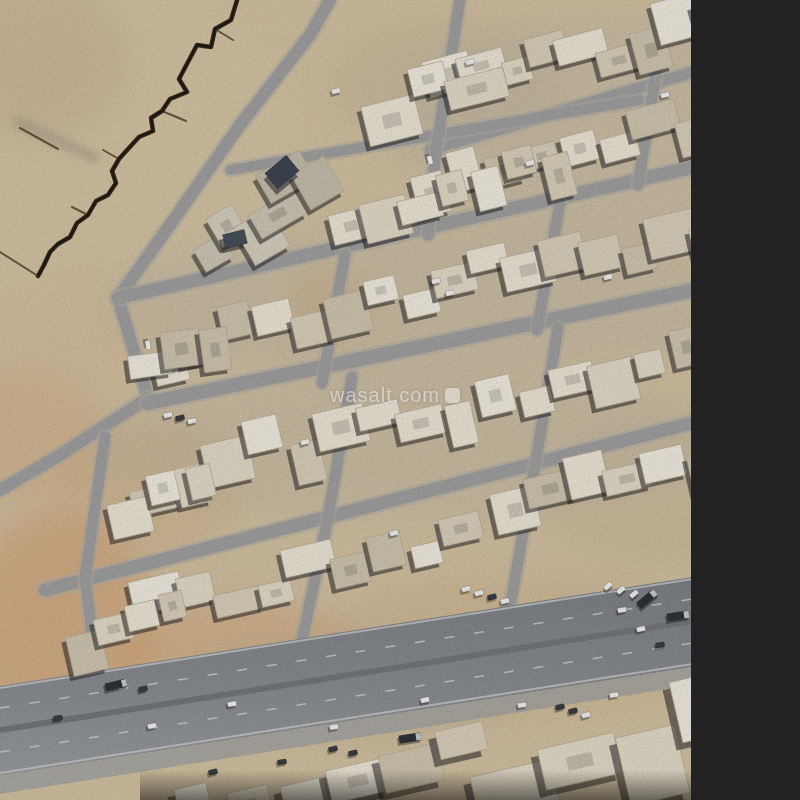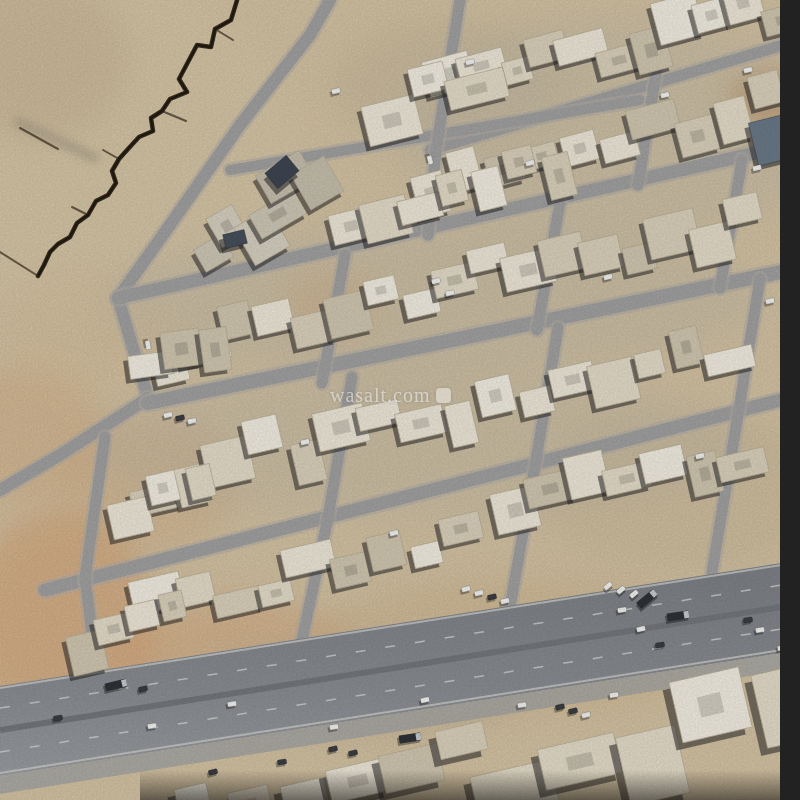--- a/index.html
+++ b/index.html
@@ -1,19 +1,19 @@
 <!DOCTYPE html>
 <html><head>
 <meta charset="utf-8">
 <style>
   html,body{margin:0;padding:0;background:#222;}
   .stage{
-    position:relative;width:780px;height:800px;overflow:hidden;
+    position:relative;width:691px;height:800px;overflow:hidden;
     background:#d6c5a5;
-    font-family:Liberation Serif, serif;
+    font-family:Liberation Sans, sans-serif;
   }
   .stage svg{position:absolute;left:0;top:0;display:block;}
   .watermark{
     position:absolute;left:330px;top:384px;
     display:flex;align-items:center;gap:5px;
     pointer-events:none;
   }
   .watermark span.wm-text{
     font-size:20px;font-weight:400;letter-spacing:1px;
     color:rgba(252,252,250,0.55);

